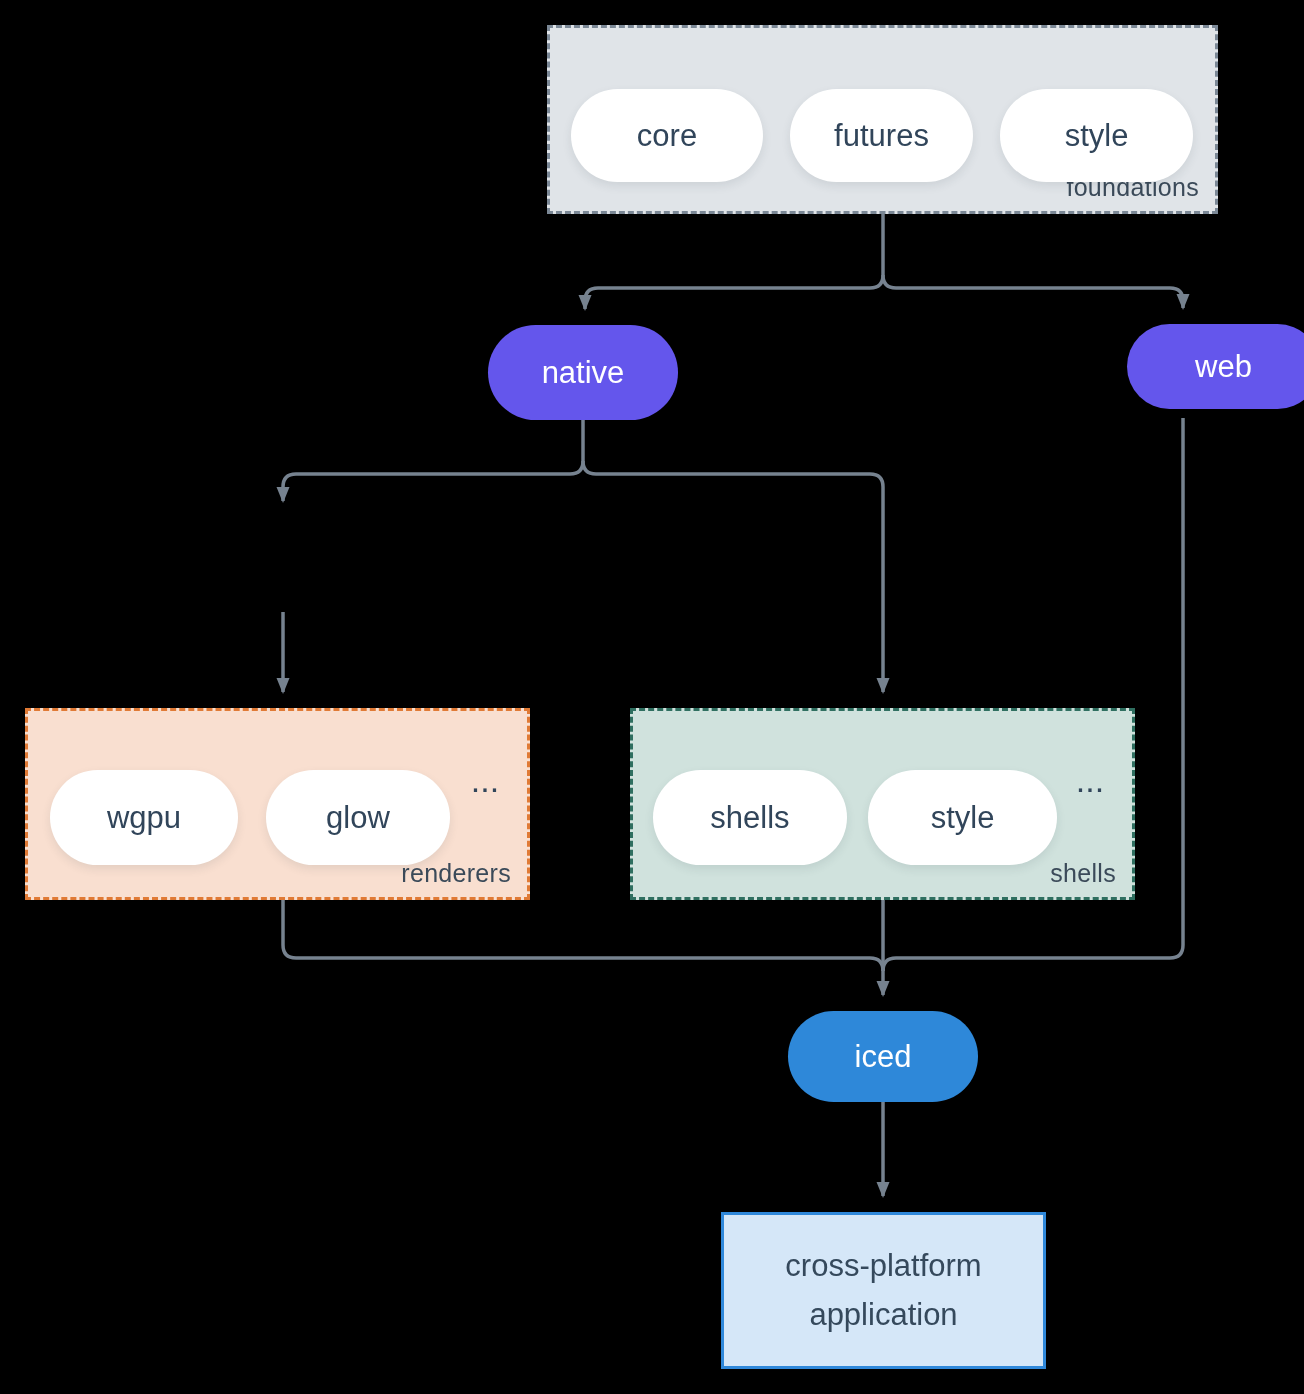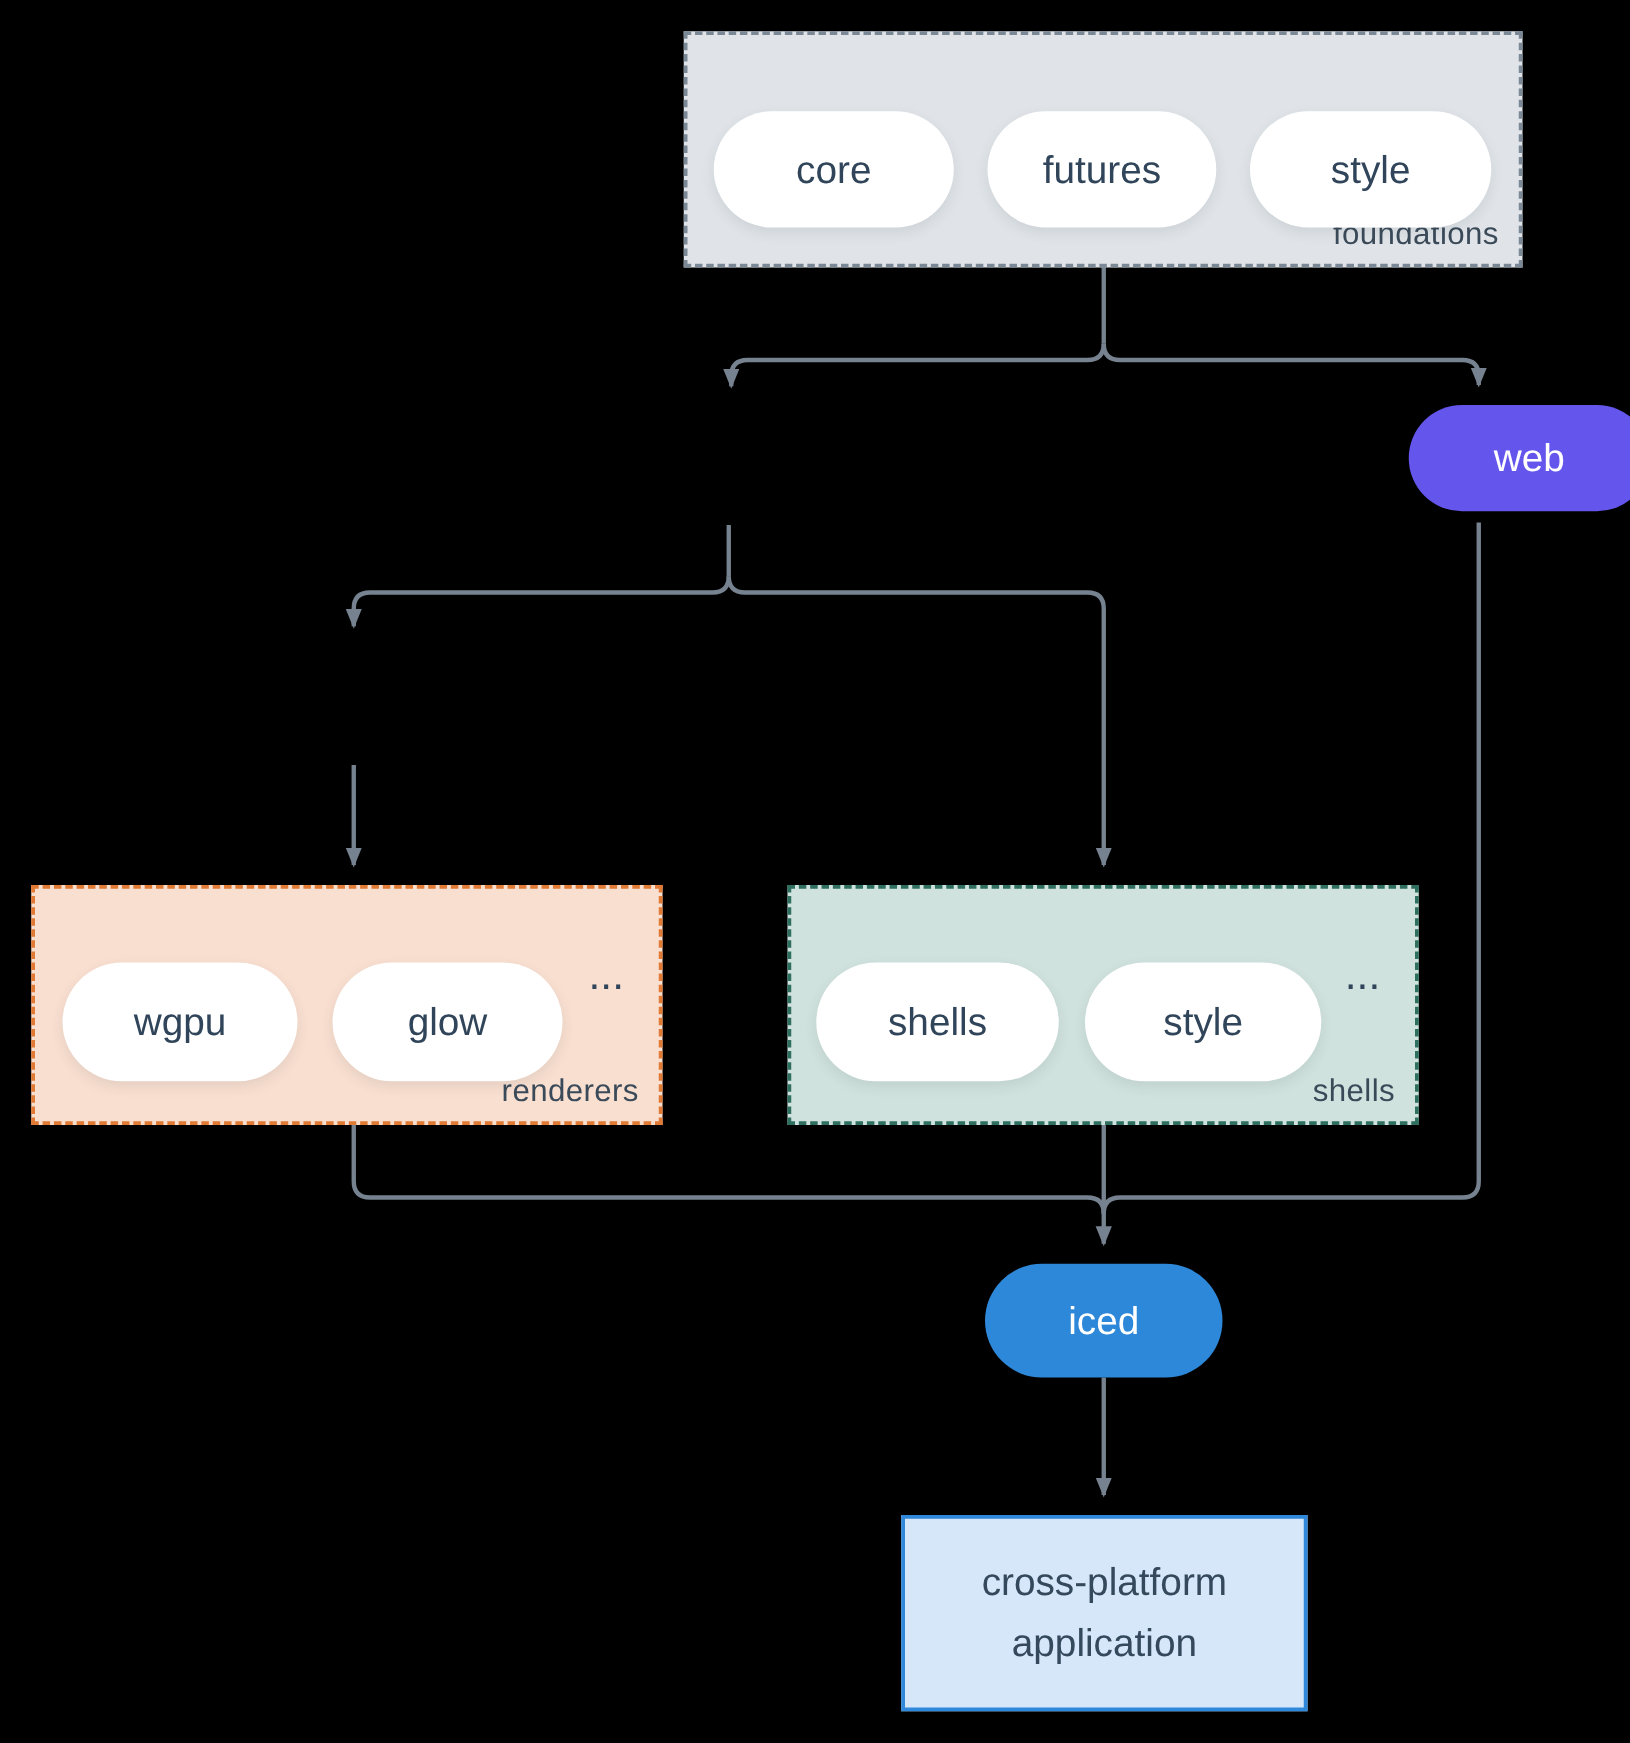--- a/index.html
+++ b/index.html
@@ -104,20 +104,23 @@
   <div class="pill white pill-core">
     <span>core</span>
   </div>
   <div class="pill white pill-futures">
     <span>futures</span>
   </div>
   <div class="pill white pill-style">
     <span>style</span>
   </div>
 
+  <div class="pill purple pill-native">
+    <span>native</span>
+  </div>
   <div class="pill purple pill-web">
     <span>web</span>
   </div>
 
 
   <div class="group-box box-renderers">
     <span class="group-label">renderers</span>
   </div>
   <div class="pill white pill-wgpu">
     <span>wgpu</span>

